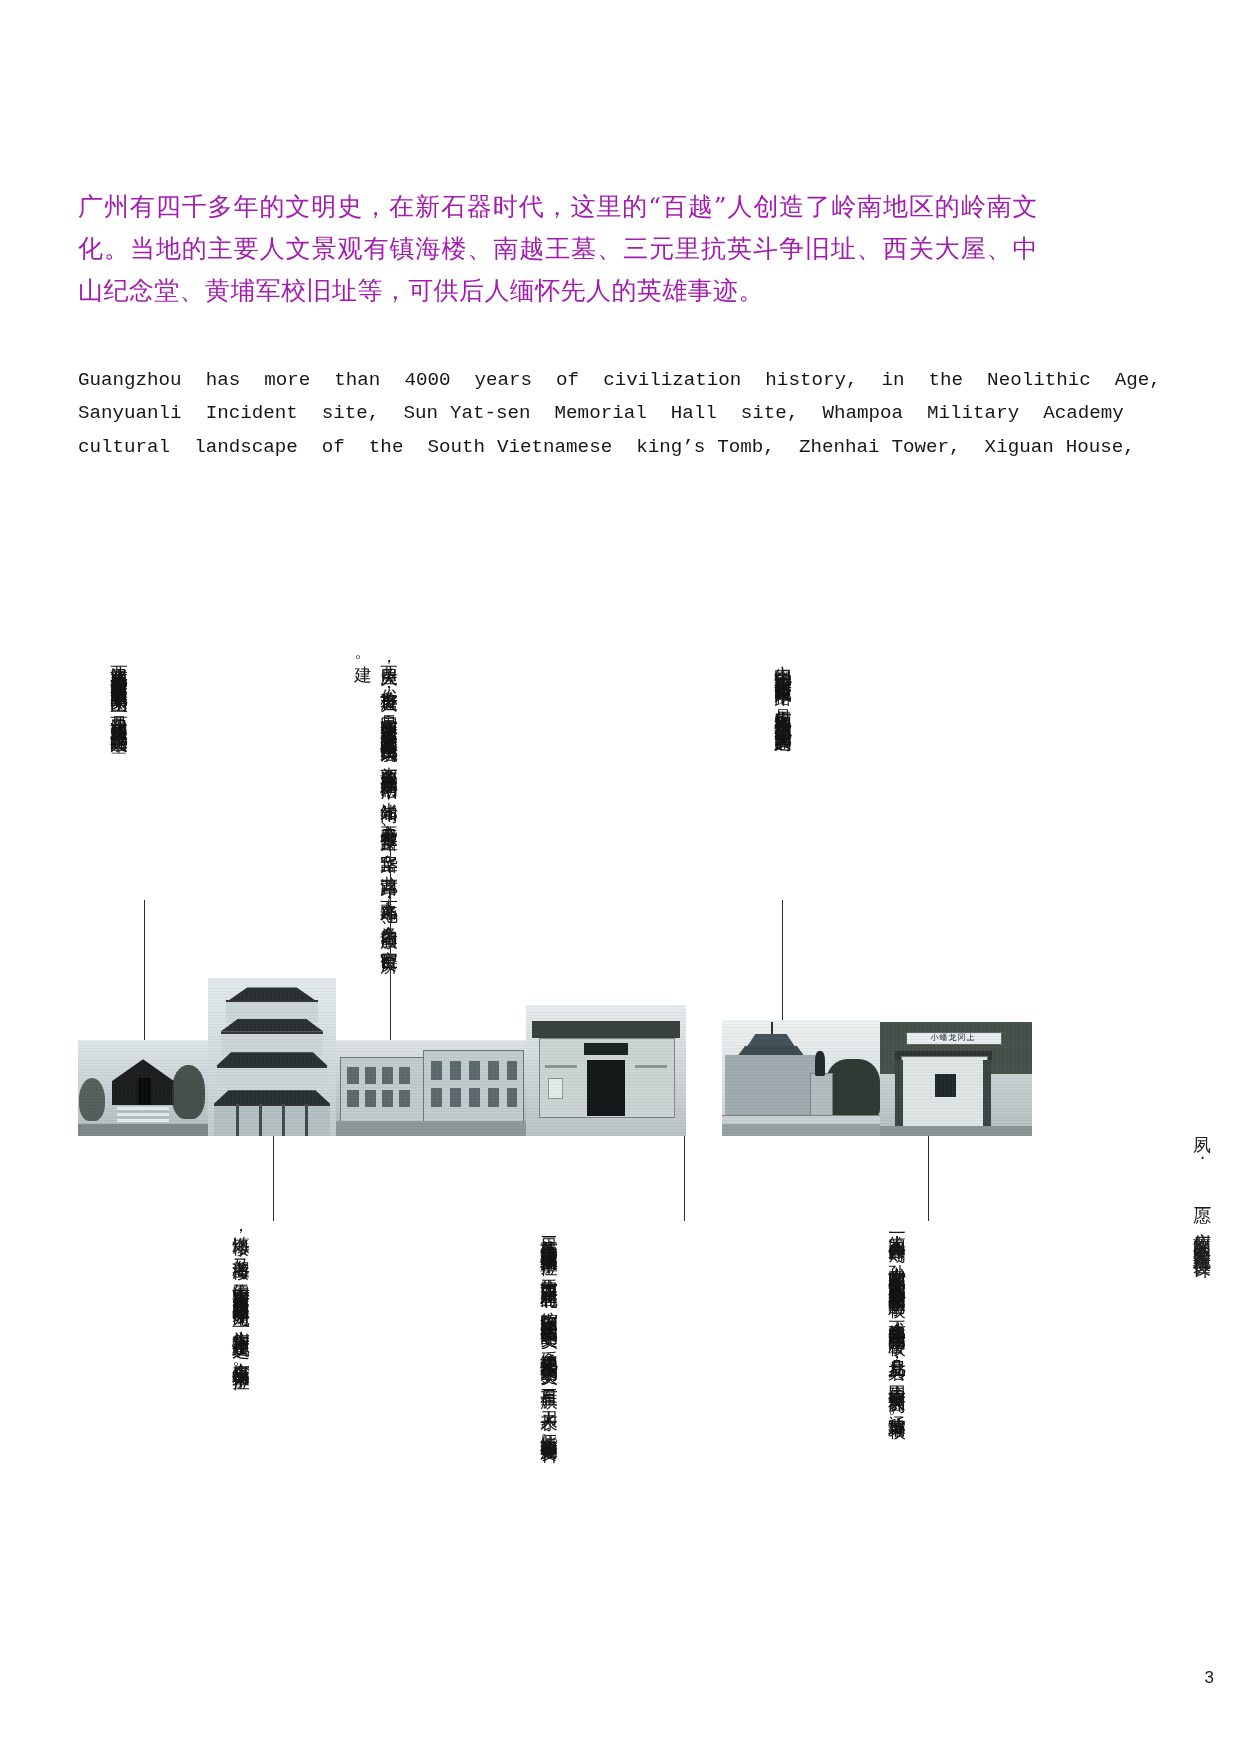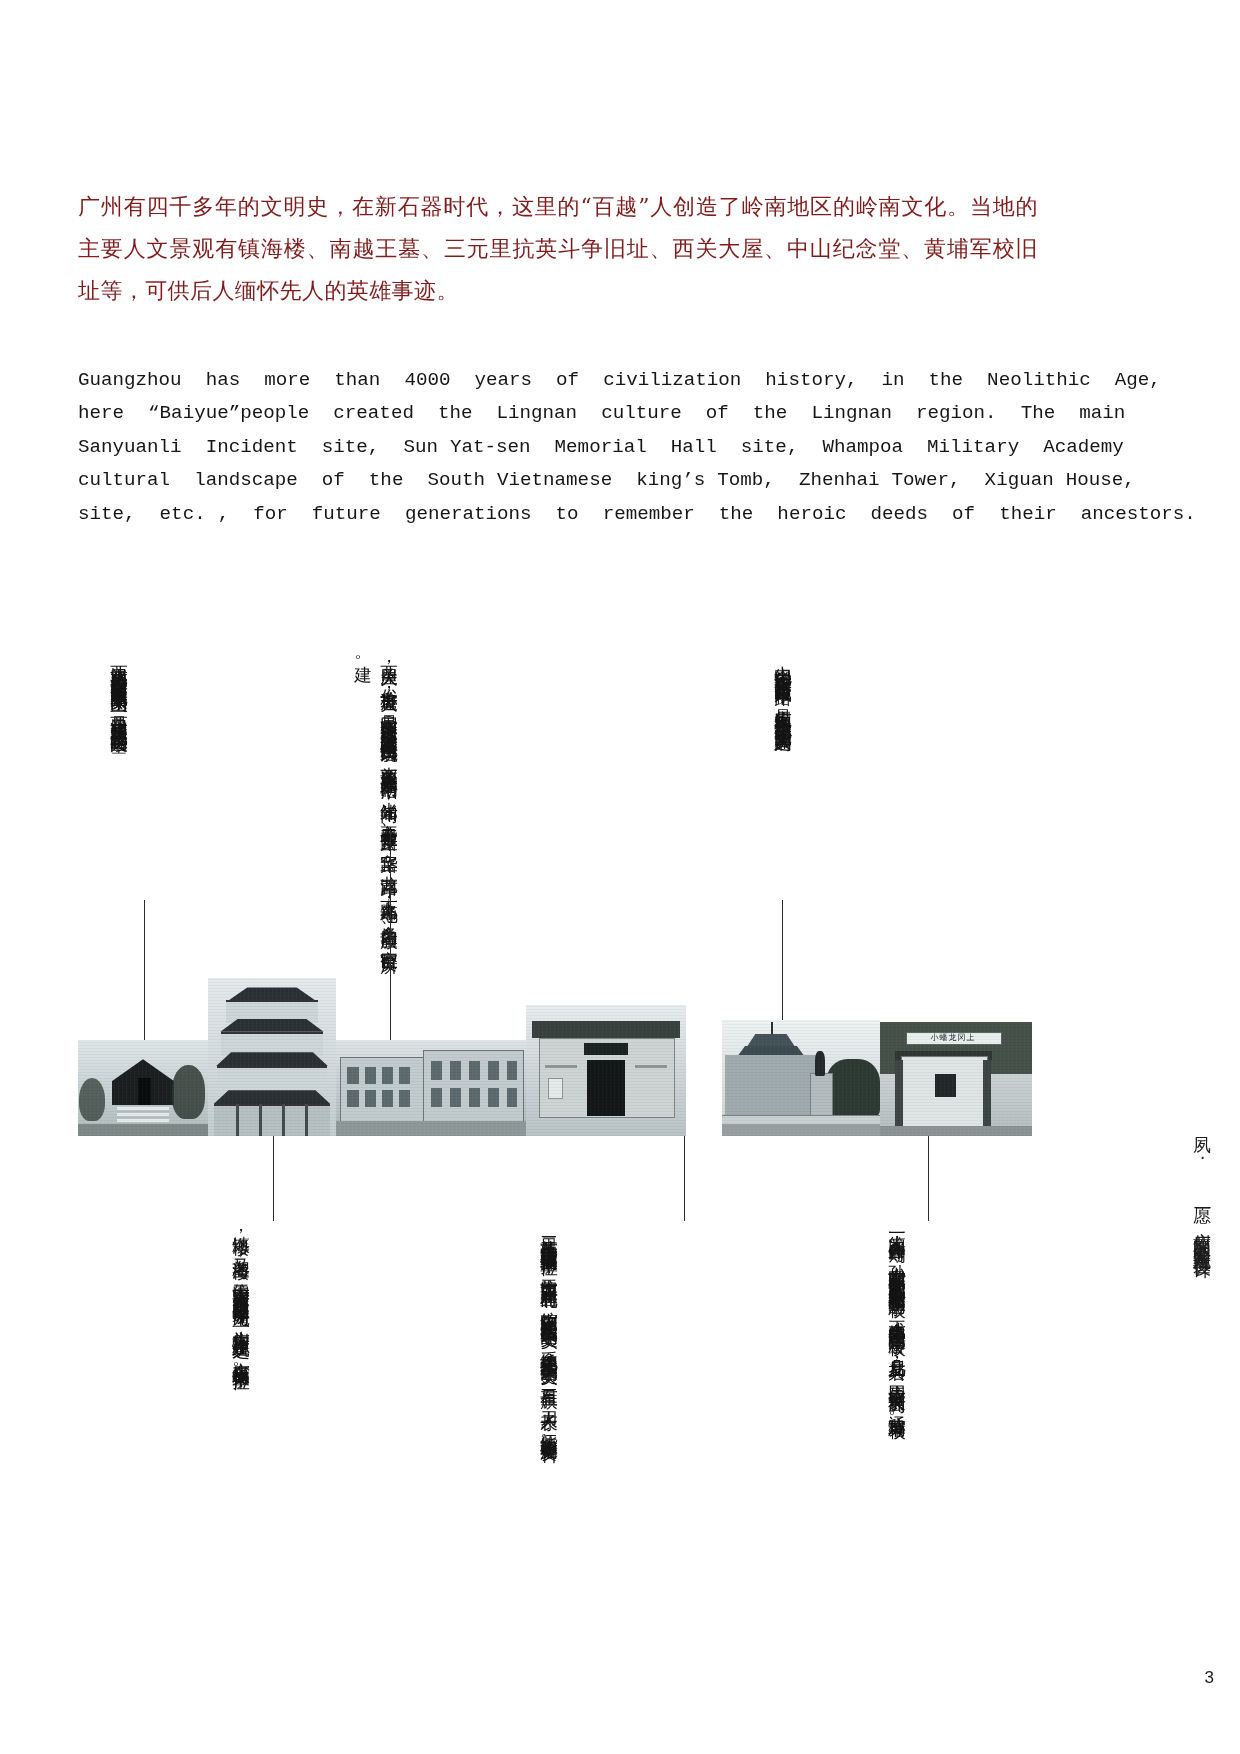--- a/index.html
+++ b/index.html
@@ -17,25 +17,25 @@
     color: #1a1a1a;
   }
 
   
   .para-cn {
     position: absolute;
     left: 78px;
     top: 186px;
     width: 960px;
     font-family: "DejaVu Serif", "Liberation Serif", serif;
-    font-size: 22px;
+    font-size: 25px;
     line-height: 42px;
     letter-spacing: 0.4px;
     text-align: justify;
-    color: #7f1d1d;
+    color: #a21caf;
   }
   .para-en {
     position: absolute;
     left: 78px;
     top: 364px;
     width: 962px;
     font-family: "Liberation Mono", "DejaVu Sans Mono", monospace;
     font-size: 19.2px;
     line-height: 33.4px;
     text-align: justify;
@@ -160,24 +160,22 @@
 </style>
 </head>
 <body>
 
 <div class="page">
 
   <div class="para-cn">广州有四千多年的文明史，在新石器时代，这里的“百越”人创造了岭南地区的岭南文化。当地的主要人文景观有镇海楼、南越王墓、三元里抗英斗争旧址、西关大屋、中山纪念堂、黄埔军校旧址等，可供后人缅怀先人的英雄事迹。</div>
 
   <div class="para-en">
     <span>Guangzhou  has  more  than  4000  years  of  civilization  history,  in  the  Neolithic  Age,</span>
-    <span>here  “Baiyue”people  created  the  Lingnan  culture  of  the  Lingnan  region.  The  main</span>
     <span>Sanyuanli  Incident  site,  Sun Yat-sen  Memorial  Hall  site,  Whampoa  Military  Academy</span>
     <span>cultural  landscape  of  the  South Vietnamese  king’s Tomb,  Zhenhai Tower,  Xiguan House,</span>
-    <span>site,  etc. ,  for  future  generations  to  remember  the  heroic  deeds  of  their  ancestors.</span>
   </div>
 
   <div class="vtext" style="left:106px; top:652px; height:300px; max-height:300px;">西汉南越王墓位于广东省广州市越秀区解放北路的象岗山上，是西汉初年南越王国第二代王赵眜的陵墓。</div>
   <div class="leader" style="left:144px; top:900px; height:140px;"></div>
 
   <div class="vtext" style="left:350px; top:652px; height:300px; max-height:300px;">西关大屋，俗称古老大屋，是中国广州西关（荔湾）一带兴建的富有岭南特色的传统民居，大部分西关大屋兴建于清朝同治、光绪年间，主要分布在多宝路、宝华路、龙津路西、上下九路等地，多为名门望族、官僚巨贾所建。</div>
   <div class="leader" style="left:390px; top:830px; height:210px;"></div>
 
   <div class="vtext" style="left:770px; top:652px; height:300px; max-height:300px;">中山纪念堂位于广东省广州市越秀区东风中路，是广州人民和海外华侨为纪念孙中山先生集资兴建的。</div>
   <div class="leader" style="left:782px; top:900px; height:140px;"></div>

